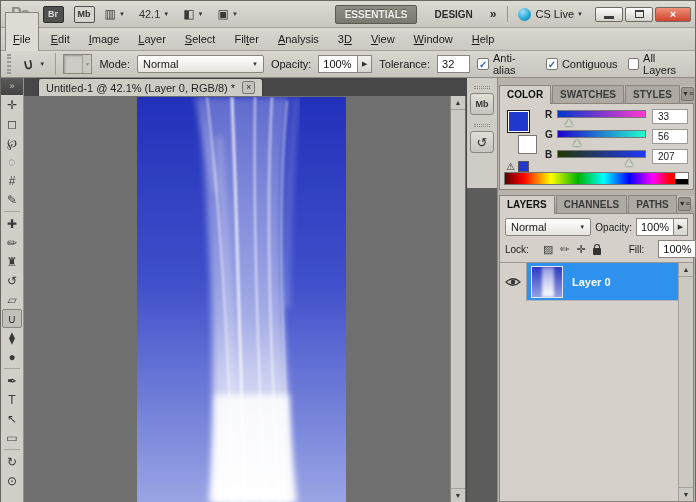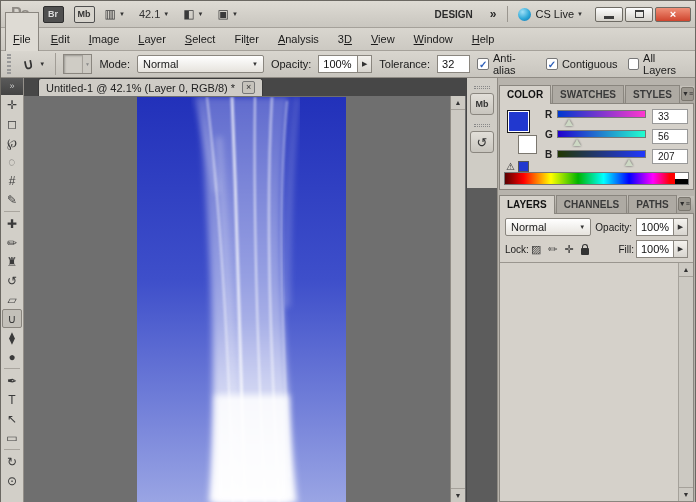--- a/index.html
+++ b/index.html
@@ -119,21 +119,21 @@
 
   .pgap { height:3px; flex:0 0 auto; }
   .edge2 { height:2px; background:#d5d1ca; border:1px solid #8a867f; border-top:none; }
 
   
   .layersgroup { flex:1; display:flex; flex-direction:column; min-height:0; }
   .layers-content { flex:1; display:flex; flex-direction:column; min-height:0; }
   .blendrow { display:flex; align-items:center; padding:4px 5px 3px; gap:4px; flex:0 0 auto; }
   .dd-blend { width:96px; height:18px; }
   .plabel { font-size:10px; color:#1a1a1a; }
-  .lockrow { display:flex; align-items:center; padding:1px 5px 4px; gap:2px; flex:0 0 auto; }
+  .lockrow { display:flex; align-items:center; padding:1px 5px 4px; gap:14px; flex:0 0 auto; }
   .lockico { font-size:11px; color:#333; line-height:12px; }
   .padlock { width:8px; height:7px; background:#333; border-radius:1px; position:relative; display:inline-block; margin-top:4px; }
   .padlock::before { content:""; position:absolute; left:1px; top:-4px; width:4px; height:4px; border:1.5px solid #333; border-bottom:none; border-radius:3px 3px 0 0; }
   .lockspacer { flex:1; }
   .layerlist { flex:1; position:relative; background:#d5d1ca; border-top:1px solid #9a968f; overflow:hidden; }
   .layerrow { height:38px; display:flex; align-items:center; margin-right:15px; border-bottom:1px solid #b9b5ae; }
   .layerrow.selected { background:#2e91ee; }
   .eyecell { width:27px; height:38px; background:#d5d1ca; border-right:1px solid #a9a59e; display:flex; align-items:center; justify-content:center; flex:0 0 auto; }
   .thumb { width:32px; height:32px; margin-left:4px; border:1px solid #e8e8e8; background:linear-gradient(180deg,#2c3ac2,#93a0e2); position:relative; overflow:hidden; flex:0 0 auto; }
   .thumb::after { content:""; position:absolute; left:32%; top:0; width:42%; height:100%; background:linear-gradient(180deg,rgba(255,255,255,.45),rgba(255,255,255,.95)); filter:blur(1.5px); }
@@ -159,20 +159,21 @@
     </span>
     <span class="tico-group">
       <span class="tico">◧</span>
       <span class="darr">▼</span>
     </span>
     <span class="tico-group">
       <span class="tico">▣</span>
       <span class="darr">▼</span>
     </span>
     <span class="tb-spacer"></span>
+    <span class="ws-btn ws-active">ESSENTIALS</span>
     <span class="ws-btn ws-plain">DESIGN</span>
     <span class="ws-more">»</span>
     <span class="tb-div"></span>
     <span class="cslive">
       <span class="cslive-icon"></span>
       <span class="cslive-label">CS Live</span>
       <span class="darr">▼</span>
     </span>
     <span class="winbtns">
       <span class="wbtn">
@@ -455,20 +456,30 @@
                 <span class="padlock"></span>
               </span>
             <span class="lockspacer"></span>
             <span class="plabel">Fill:</span>
             <span class="pair">
               <span class="valbox" style="width:38px">100%</span>
               <span class="spinbtn">▶</span>
             </span>
           </div>
           <div class="layerlist" id="layerlist">
+              <div class="layerrow selected">
+                <span class="eyecell">
+                  <svg width="16" height="10">
+                    <path d="M1 5 Q8 -1.5 15 5 Q8 11.5 1 5 Z" fill="none" stroke="#333" stroke-width="1.2"></path>
+                    <circle cx="8" cy="5" r="2.3" fill="#333"></circle>
+                  </svg>
+                </span>
+                <span class="thumb"></span>
+                <span class="lname">Layer 0</span>
+              </div>
             <div class="listscroll">
               <div class="sarr up">▲</div>
               <div class="sarr down">▼</div>
             </div>
           </div>
         </div>
       </div>
 
     </div>
   </div>

